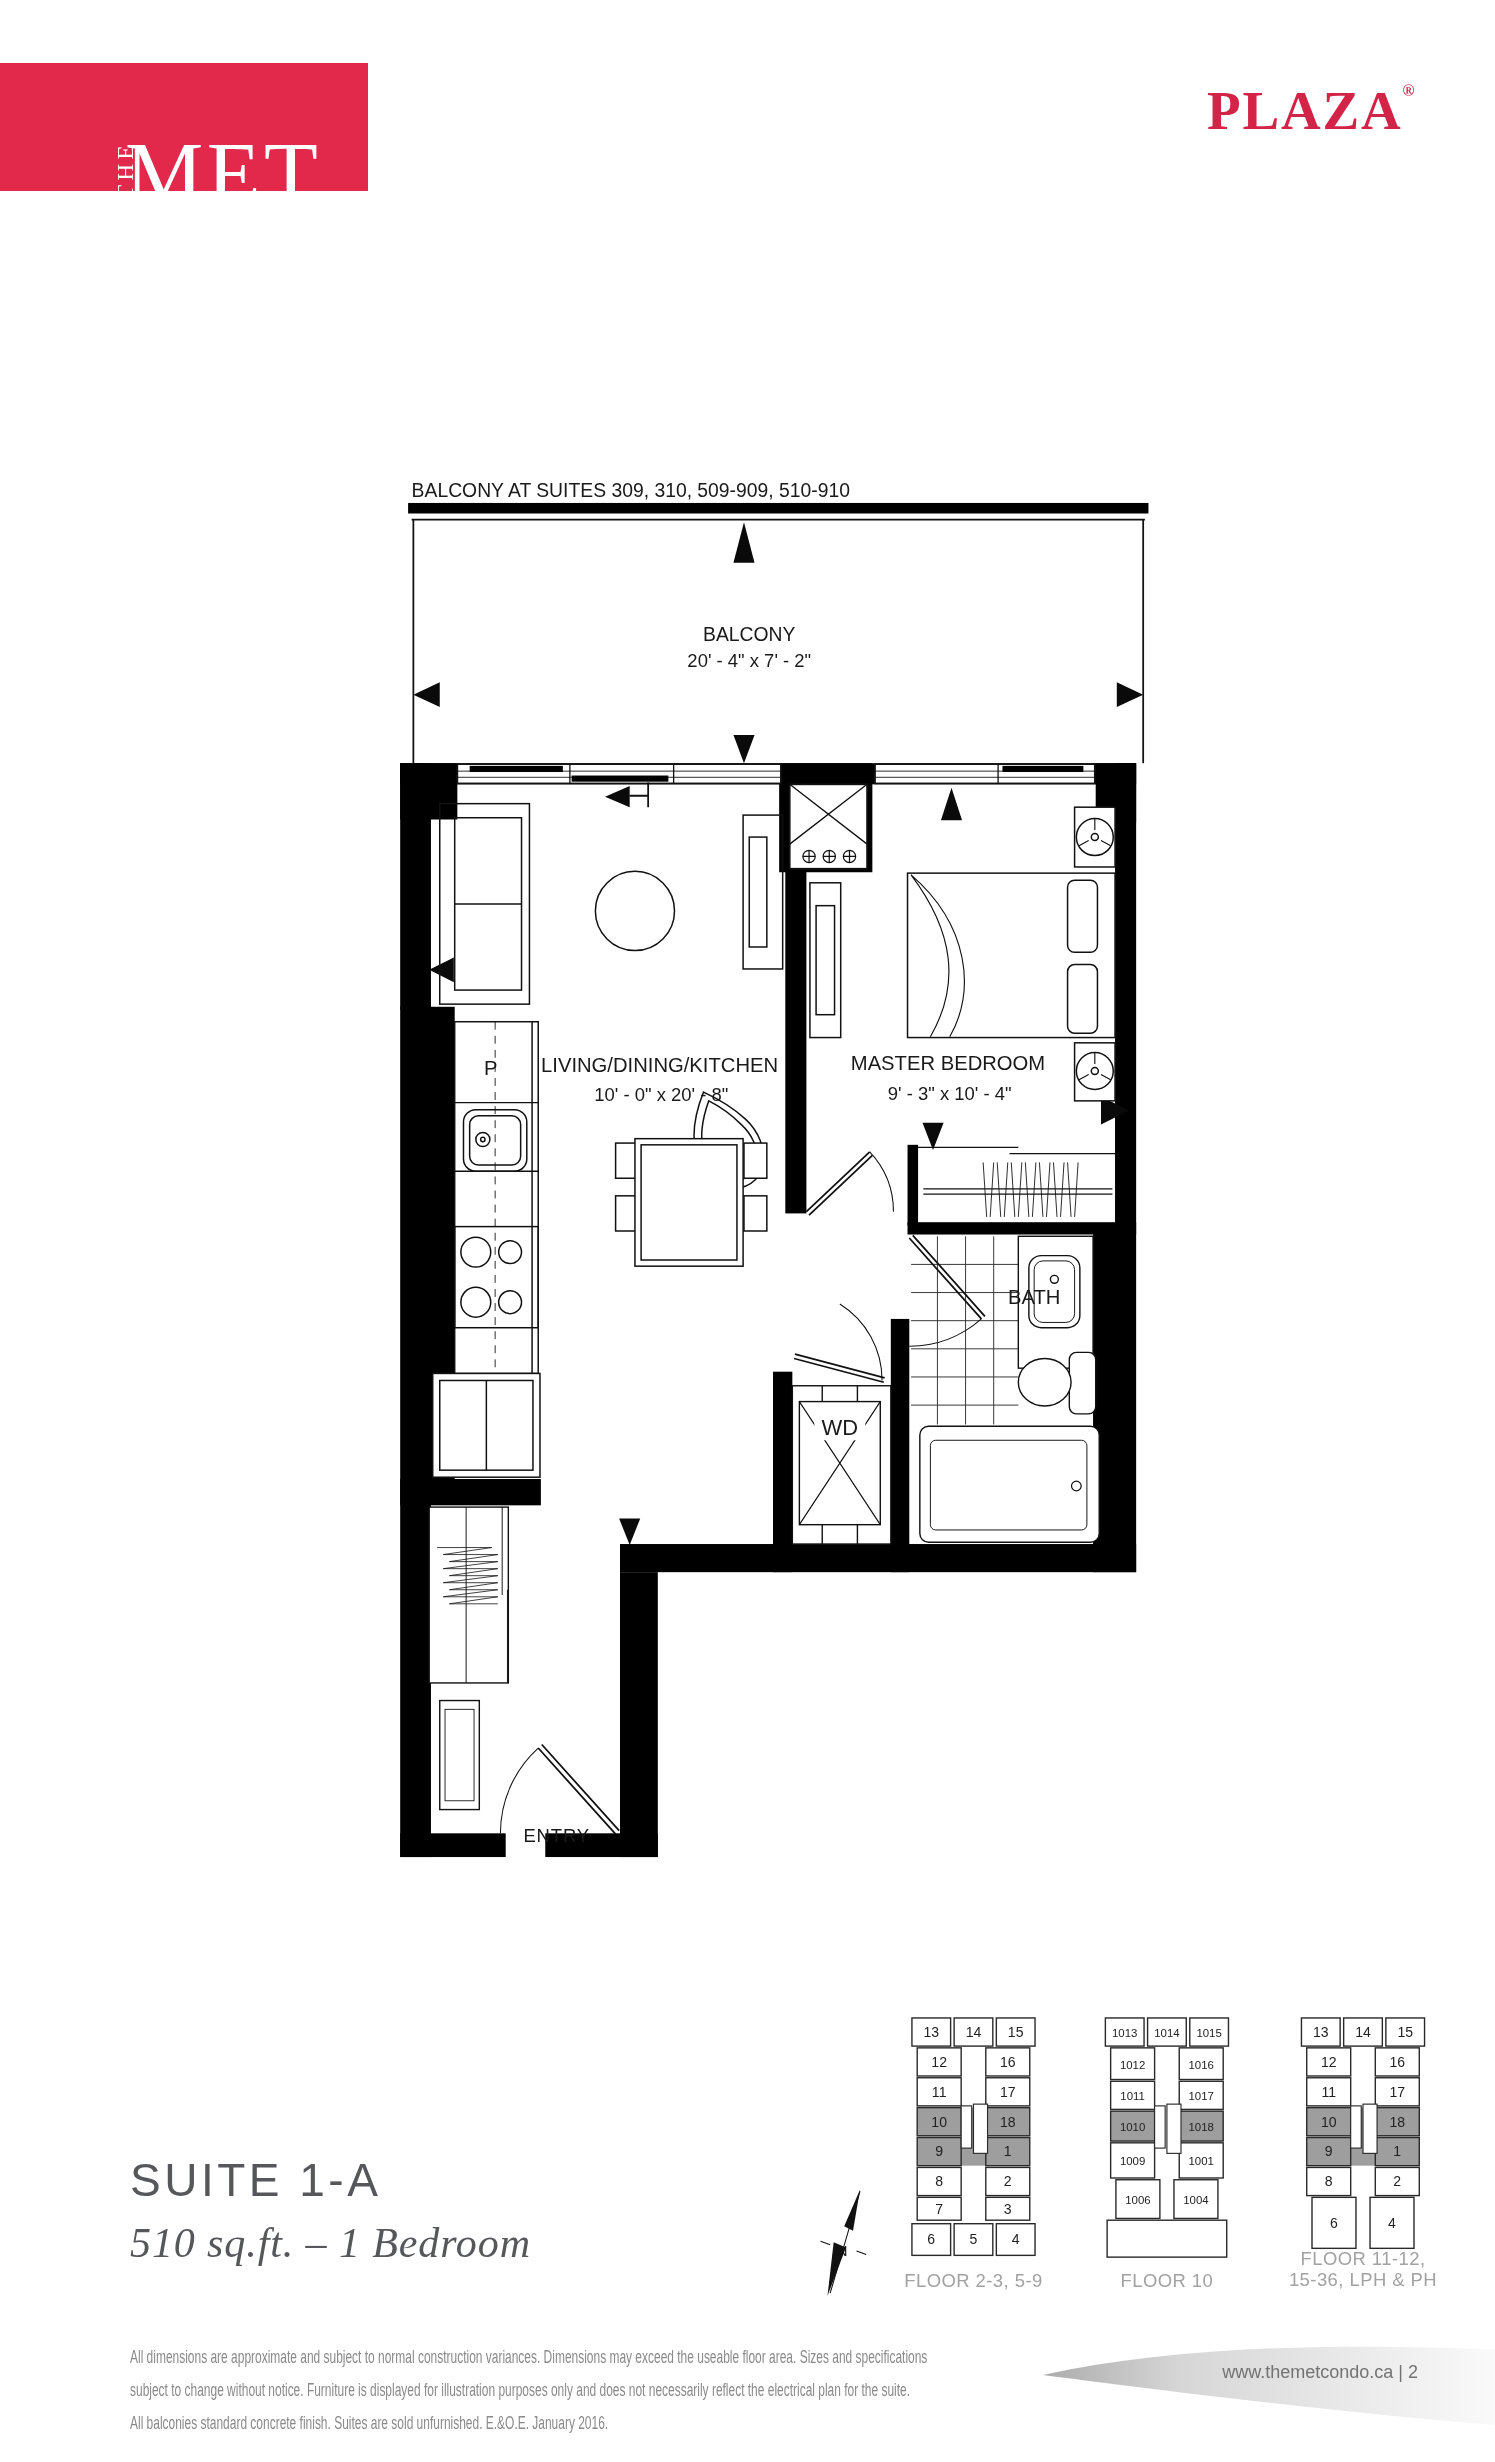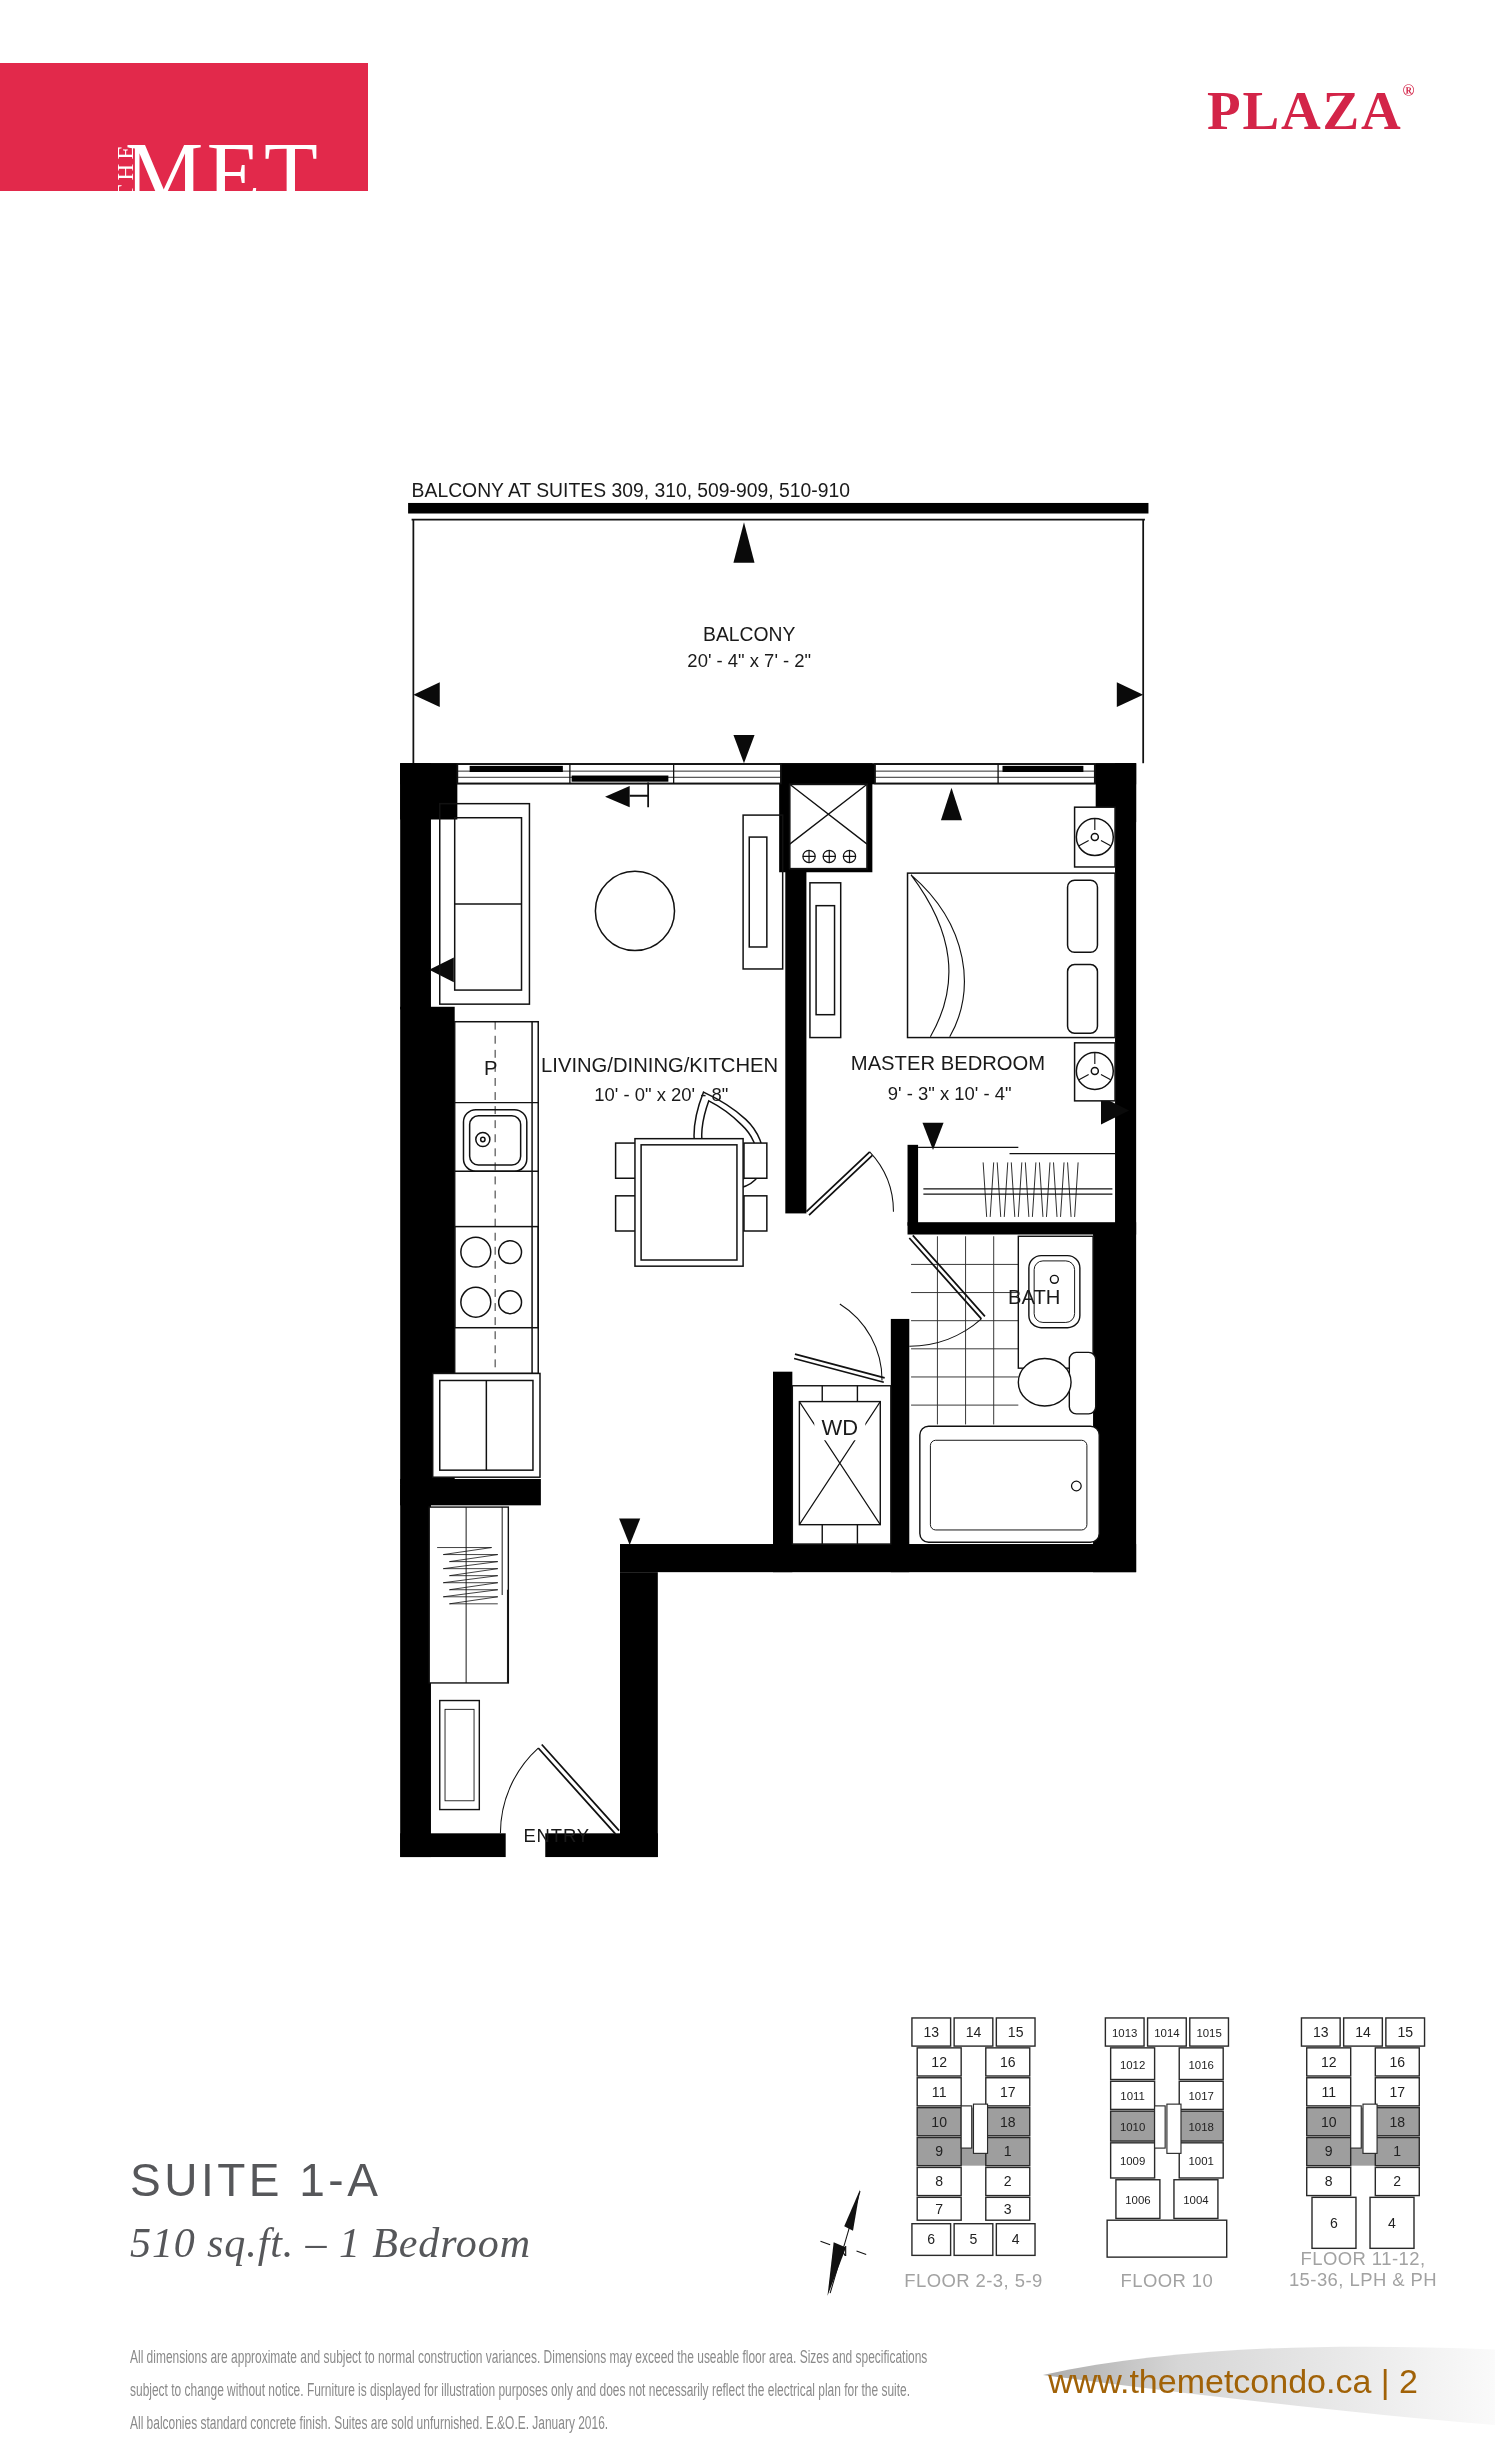--- a/index.html
+++ b/index.html
@@ -21,21 +21,21 @@
 
   
   .suite-block{position:absolute;left:130px;top:2153px;color:#56575A;}
   .suite-name{font-size:46px;letter-spacing:3.5px;font-weight:300;}
   .suite-details{margin-top:12.3px;font-family:"Liberation Serif",serif;font-style:italic;
                  font-weight:normal;font-size:42px;letter-spacing:0.9px;}
   .disclaimer{position:absolute;left:130px;top:2341px;width:1231px;color:#8a8a8a;
               font-size:17.6px;line-height:33px;transform:scaleX(.68);transform-origin:left top;}
   .disclaimer span{display:block;white-space:nowrap;}
   .footer{position:absolute;left:1038px;top:2362px;width:380px;text-align:right;
-          color:#a16207;font-size:34px;}
+          color:#737373;font-size:18px;}
 
   svg .plan-label{font-family:"Liberation Sans",sans-serif;fill:#1a1a1a;}
   svg .kp-title{font-family:"Liberation Sans",sans-serif;fill:#a2a2a2;}
 </style>
 </head>
 <body>
 
 <div class="page">
 
   <div class="logo-box">

